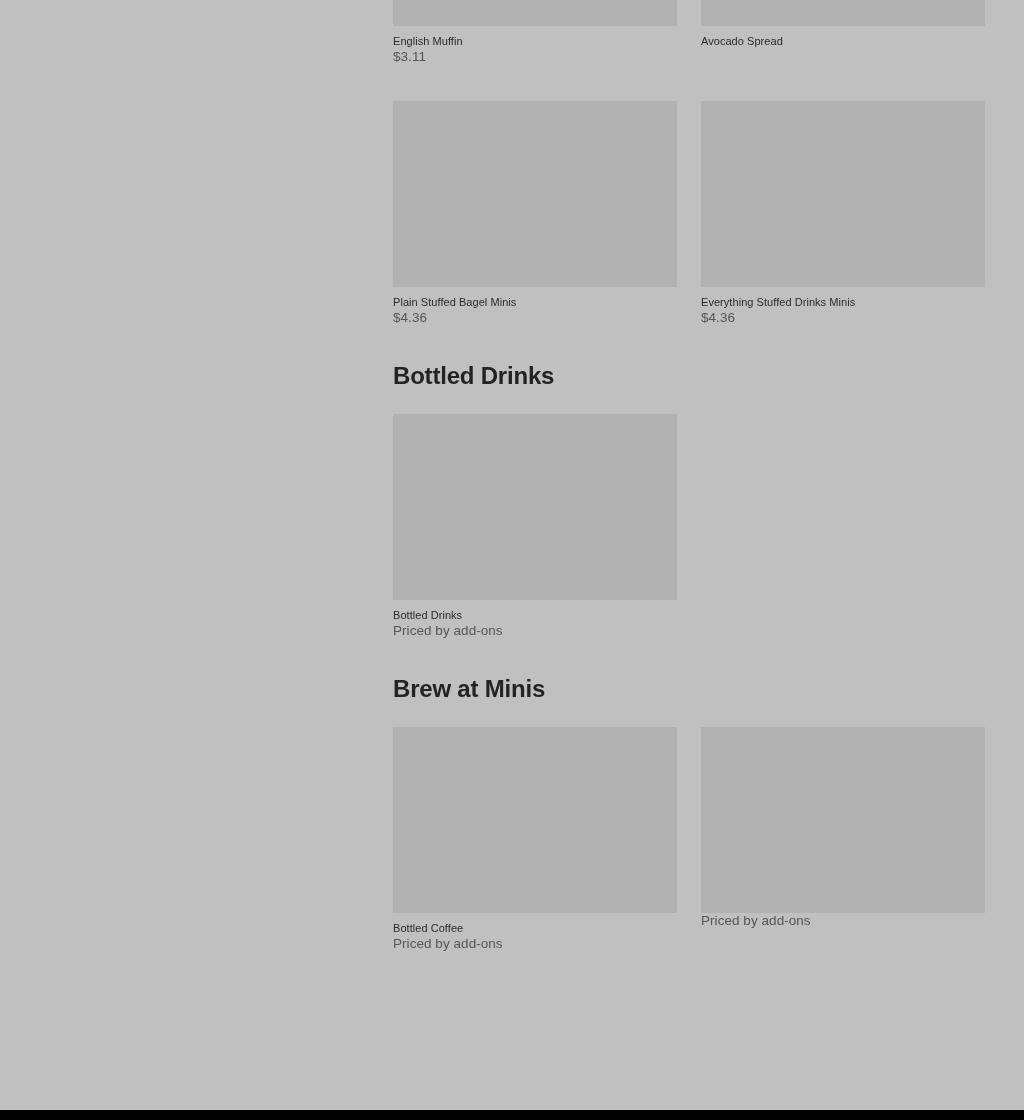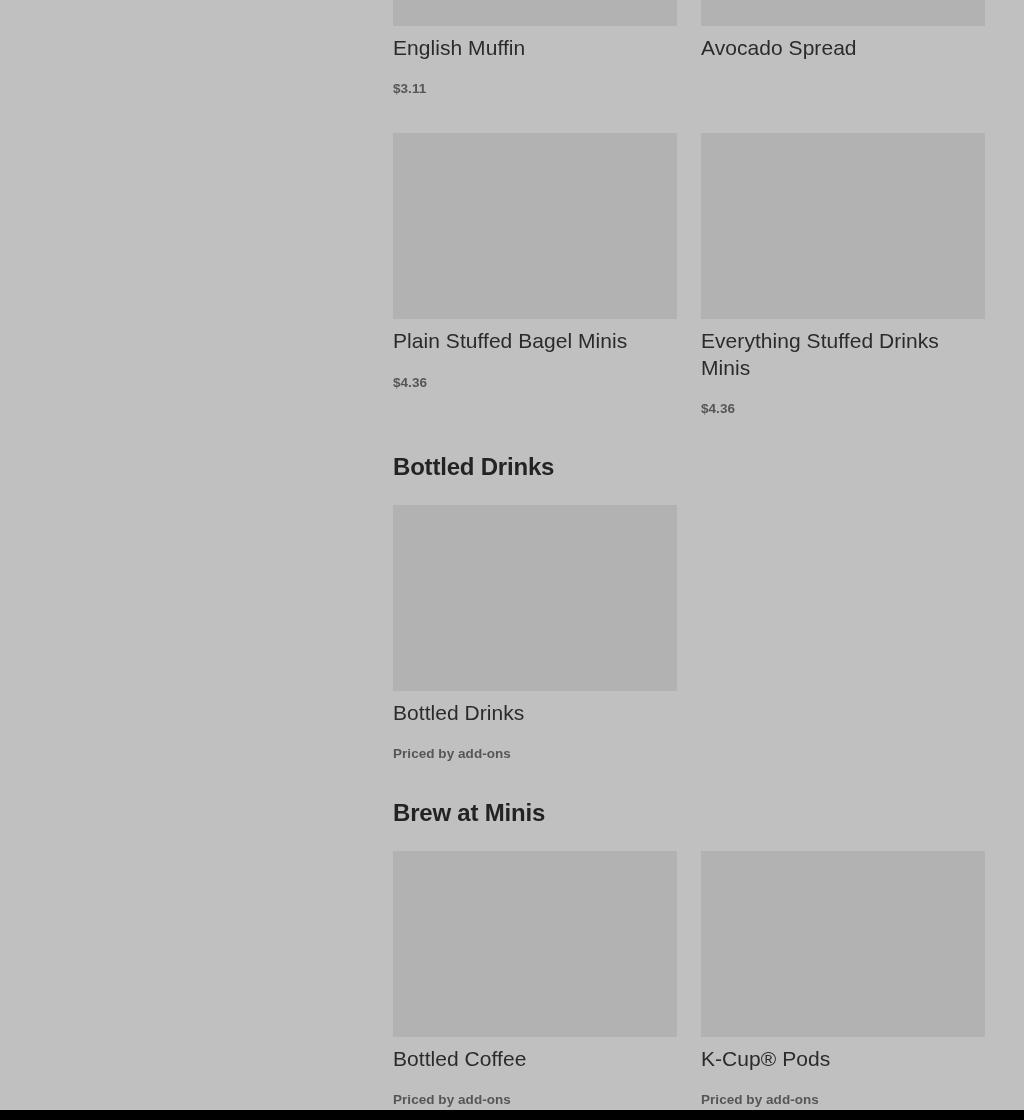--- a/index.html
+++ b/index.html
@@ -75,33 +75,33 @@
   }
 
   .product-thumb {
     width: 284px;
     height: 186px;
     background: #b2b2b2;
     display: block;
   }
 
   .product-name {
-    font-size: 21px;
+    font-size: 11px;
     font-weight: 400;
     color: #2b2b2b;
     line-height: 1.25;
     margin-top: 9px;
     letter-spacing: 0.05px;
   }
   .product-meta {
     font-size: 13.5px;
-    font-weight: 700;
+    font-weight: 400;
     color: #565656;
     line-height: 1.2;
-    margin-top: 20px;
+    margin-top: 0;
     letter-spacing: 0.05px;
   }
 
   
   .gap-after-grid-to-heading { height: 38px; }
   .gap-after-heading-to-grid { height: 26px; }
   .gap-section { height: 38px; }
 </style>
 </head>
 <body>
@@ -163,21 +163,20 @@
       <div class="product-grid">
 
         <div class="product-card">
           <div class="product-thumb"></div>
           <div class="product-name">Bottled Coffee</div>
           <div class="product-meta">Priced by add-ons</div>
         </div>
 
         <div class="product-card">
           <div class="product-thumb"></div>
-          <div class="product-name">K-Cup® Pods</div>
           <div class="product-meta">Priced by add-ons</div>
         </div>
 
       </div>
     </div>
 
   </div>
 </div>
 
 <div id="bottom-bar"></div>

